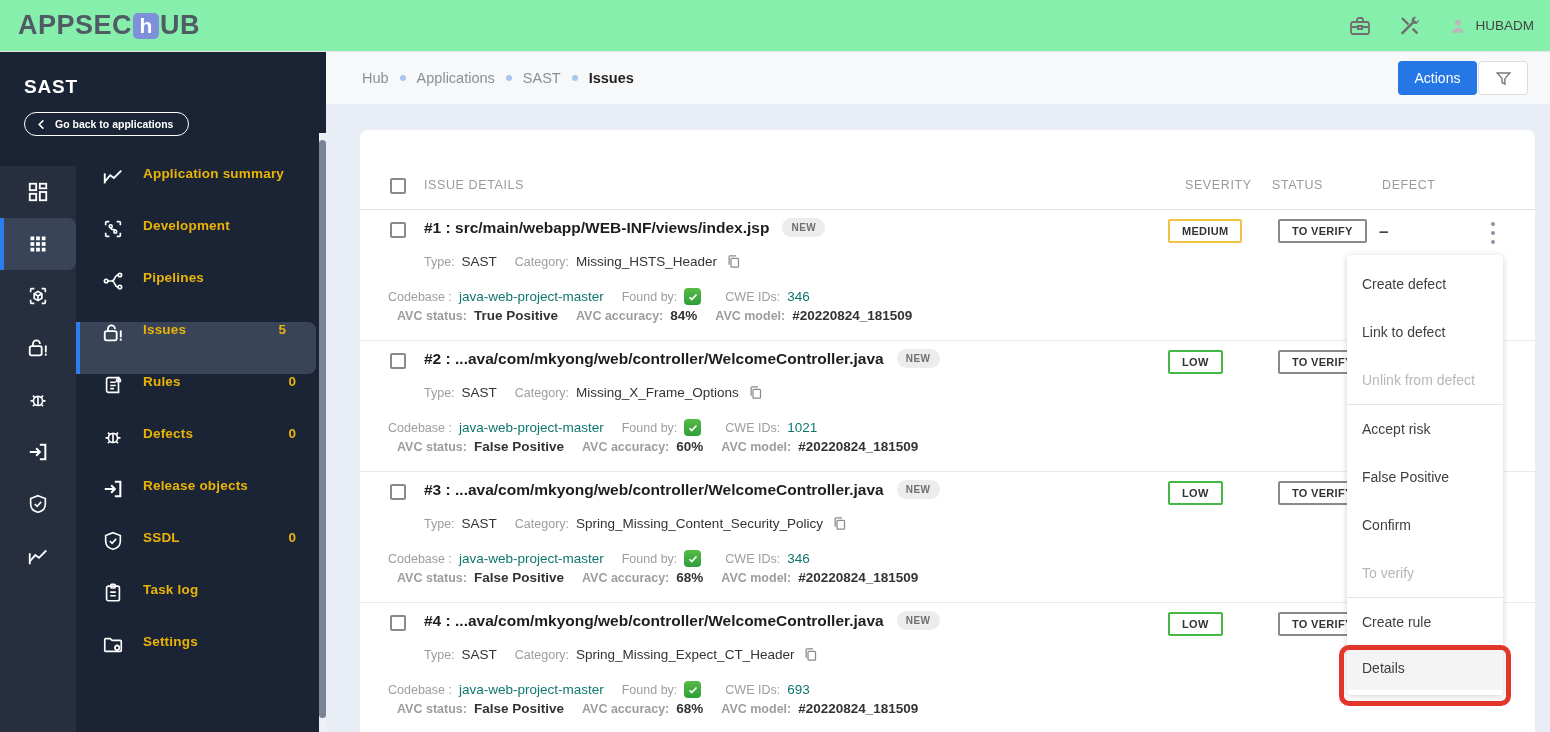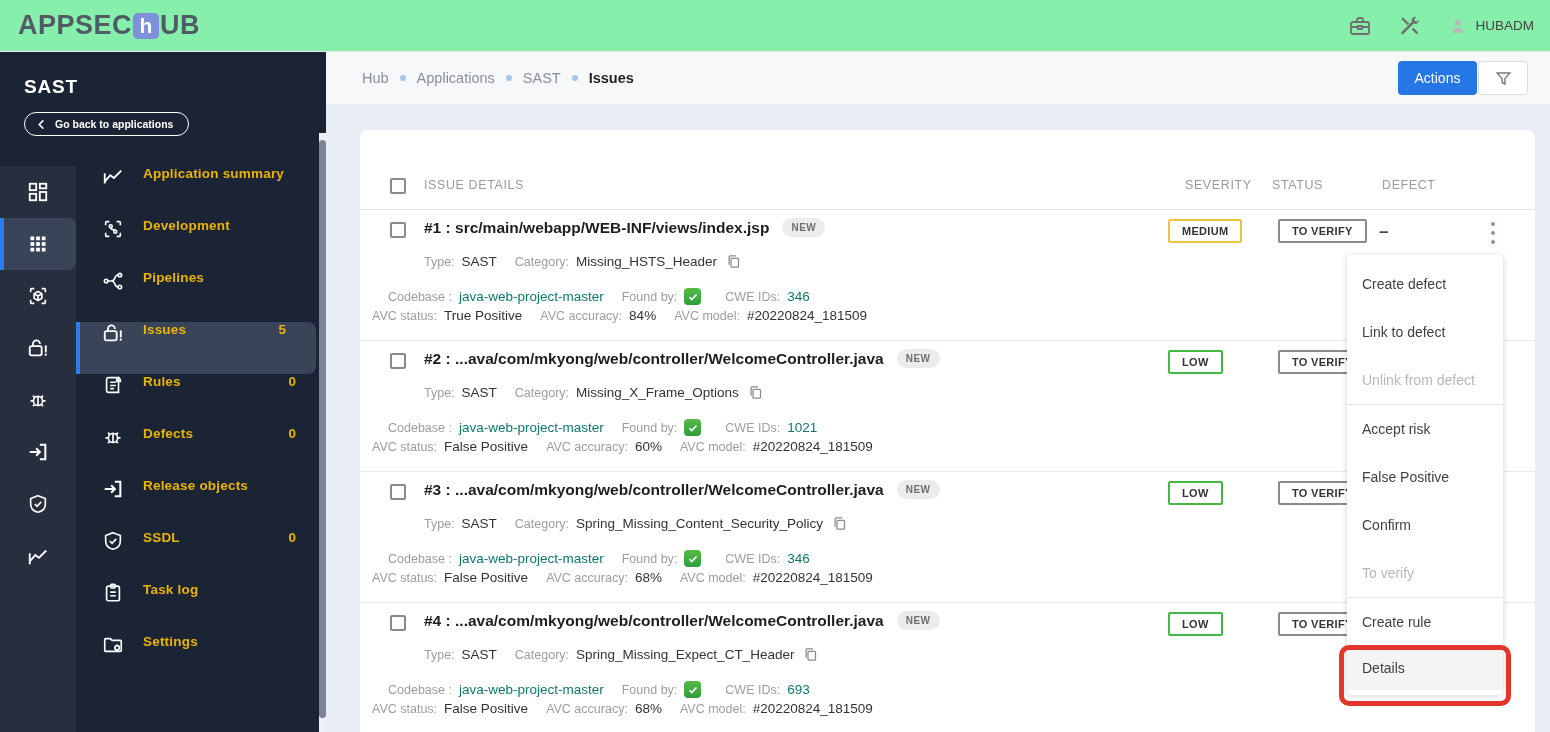--- a/index.html
+++ b/index.html
@@ -84,21 +84,21 @@
   .r-title { position:absolute; left:64px; top:8px; display:flex; align-items:center; }
   .r-title .t { font-size:15.5px; font-weight:bold; color:#1e1e1e; }
   .badge-new { margin-left:13px; background:#ececec; color:#6f6f6f; font-size:10px;
     font-weight:bold; letter-spacing:.5px; border-radius:10px; padding:4px 9px; }
   .r-line { position:absolute; display:flex; align-items:center; font-size:13.5px;
     color:#333; }
   .lab { color:#9d9d9d; font-size:12.5px; margin-right:7px; }
   .gap { margin-left:18px; }
   .r-type { left:64px; top:44px; }
   .r-code { left:28px; top:78px; }
-  .r-avc  { left:12px; top:98px; }
+  .r-avc  { left:37px; top:98px;font-weight:bold; }
   .blue { color:#0f766e; cursor:pointer; }
   .copy-ic { margin-left:9px; color:#8a8a8a; cursor:pointer; width:15px; height:15px; }
   .fb-ic { width:17px; height:17px; background:linear-gradient(180deg,#57bb46,#2e9e3a);
     border-radius:4px; display:flex; align-items:center; justify-content:center;
     margin-right:6px; }
   .pill { position:absolute; top:9px; border:2px solid #888; border-radius:2px;
     padding:4px 12px; font-size:11px; font-weight:bold; color:#333; background:#fff;
     letter-spacing:.3px; white-space:nowrap; }
   .pill-sev { left:808px; }
   .pill-status { left:918px; border-color:#8a8a8a; }

